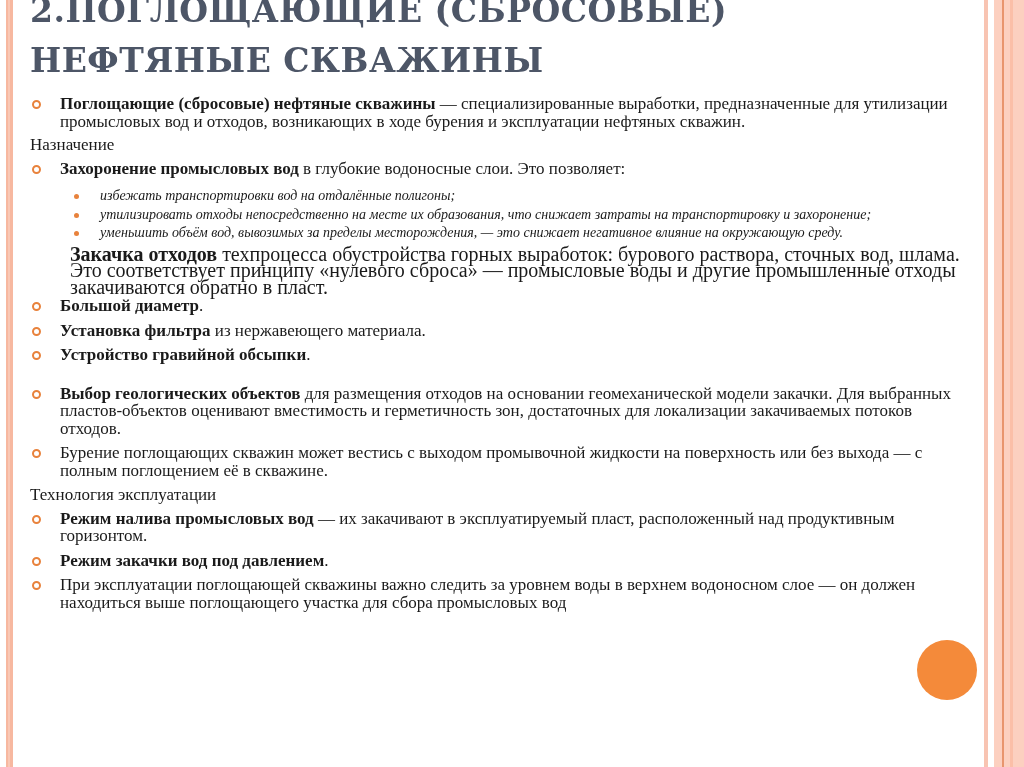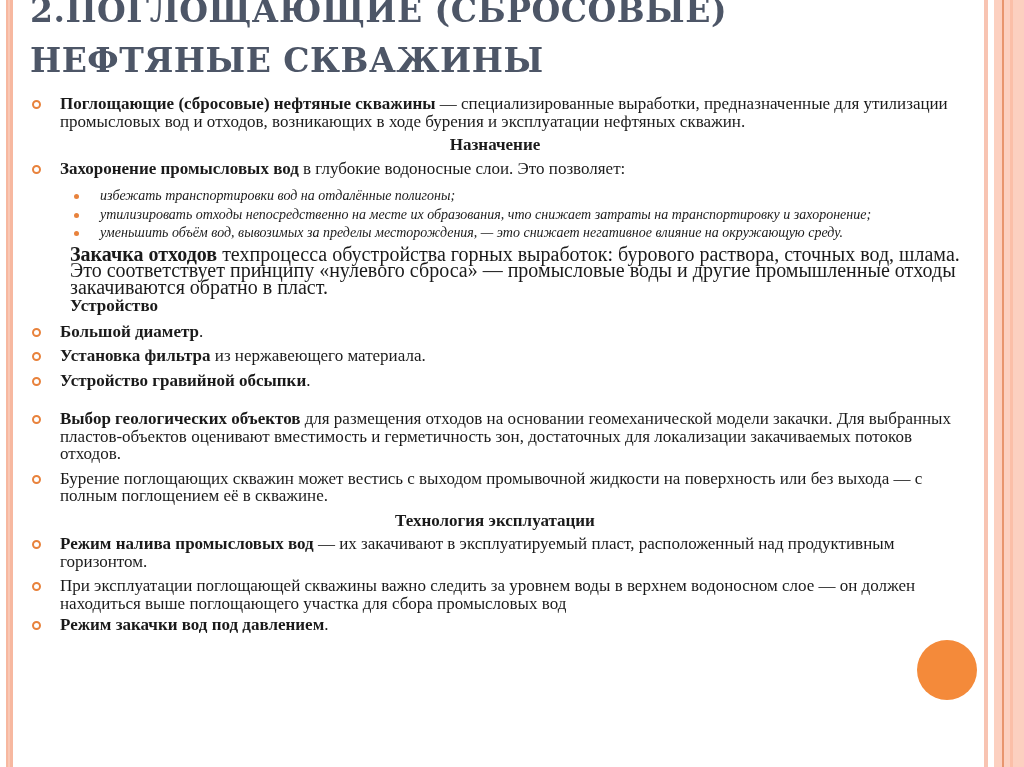--- a/index.html
+++ b/index.html
@@ -17,21 +17,21 @@
 
   .title { position:absolute; left:30px; top:-14px; width:920px; font-family:"DejaVu Serif","Liberation Serif",serif; font-weight:bold; font-size:33px; line-height:50px; color:#4d5667; letter-spacing:0.5px; }
 
   .content { position:absolute; left:30px; top:95px; width:930px; font-family:"Liberation Serif","DejaVu Serif",serif; font-size:17px; line-height:17.5px; color:#1a1a1a; }
 
   .item { position:relative; padding-left:30px; margin-bottom:4px; }
   .item .bullet { position:absolute; left:2px; top:5px; width:9px; height:9px; border:2px solid #e8823c; border-radius:50%; }
   .sub { position:relative; padding-left:70px; margin-bottom:2px; font-size:14px; line-height:16.5px;font-style:italic; }
   .sub .dot { position:absolute; left:44px; top:6px; width:5px; height:5px; background:#e8823c; border-radius:50%; }
   .plain { padding-left:40px; font-size:20px; line-height:16.5px; margin-bottom:2px; }
-  .heading { font-weight:bold; margin-bottom:6px; margin-top:2px;text-align:center; }
+  .heading { font-weight:normal; margin-bottom:6px; margin-top:2px; }
   .plain-heading { padding-left:40px; font-weight:bold; margin-bottom:8px; }
   b { font-weight:bold; }
 
   .circle { position:absolute; left:917px; top:640px; width:60px; height:60px; background:#f48a3a; border-radius:50%; }
 </style>
 </head>
 <body>
 
 <div class="left-bar"></div>
 <div class="left-bar-inner"></div>
@@ -69,21 +69,20 @@
   </div>
   <div class="sub" style="margin-bottom:4px;">
     <span class="dot"></span>
     <span>уменьшить объём вод, вывозимых за пределы месторождения, — это снижает негативное влияние на окружающую среду.</span>
   </div>
 
   <div class="plain">
     <b>Закачка отходов</b><span> техпроцесса обустройства горных выработок: бурового раствора, сточных вод, шлама. Это соответствует принципу «нулевого сброса» — промысловые воды и другие промышленные отходы закачиваются обратно в пласт.</span>
   </div>
 
-  <div class="plain-heading">Устройство</div>
 
   <div class="item" style="margin-bottom:7px;">
     <span class="bullet"></span>
     <b>Большой диаметр</b><span>.</span>
   </div>
   <div class="item" style="margin-bottom:7px;">
     <span class="bullet"></span>
     <b>Установка фильтра</b><span> из нержавеющего материала.</span>
   </div>
   <div class="item" style="margin-bottom:21px;">
@@ -98,23 +97,23 @@
     <span class="bullet"></span>
     <b></b><span> Бурение поглощающих скважин может вестись с выходом промывочной жидкости на поверхность или без выхода — с полным поглощением её в скважине.</span>
   </div>
 
   <div class="heading">Технология эксплуатации</div>
 
   <div class="item" style="margin-bottom:7px;">
     <span class="bullet"></span>
     <b>Режим налива промысловых вод</b><span> — их закачивают в эксплуатируемый пласт, расположенный над продуктивным горизонтом.</span>
   </div>
+  <div class="item" style="margin-bottom:7px;">
+    <span class="bullet"></span>
+    <b>Режим закачки вод под давлением</b><span>.</span>
+  </div>
   <div class="item">
     <span class="bullet"></span>
     <b></b><span> При эксплуатации поглощающей скважины важно следить за уровнем воды в верхнем водоносном слое — он должен находиться выше поглощающего участка для сбора промысловых вод</span>
-  </div>
-  <div class="item" style="margin-bottom:7px;">
-    <span class="bullet"></span>
-    <b>Режим закачки вод под давлением</b><span>.</span>
   </div>
 </div>
 
 <div class="circle"></div>
 
 </body></html>

